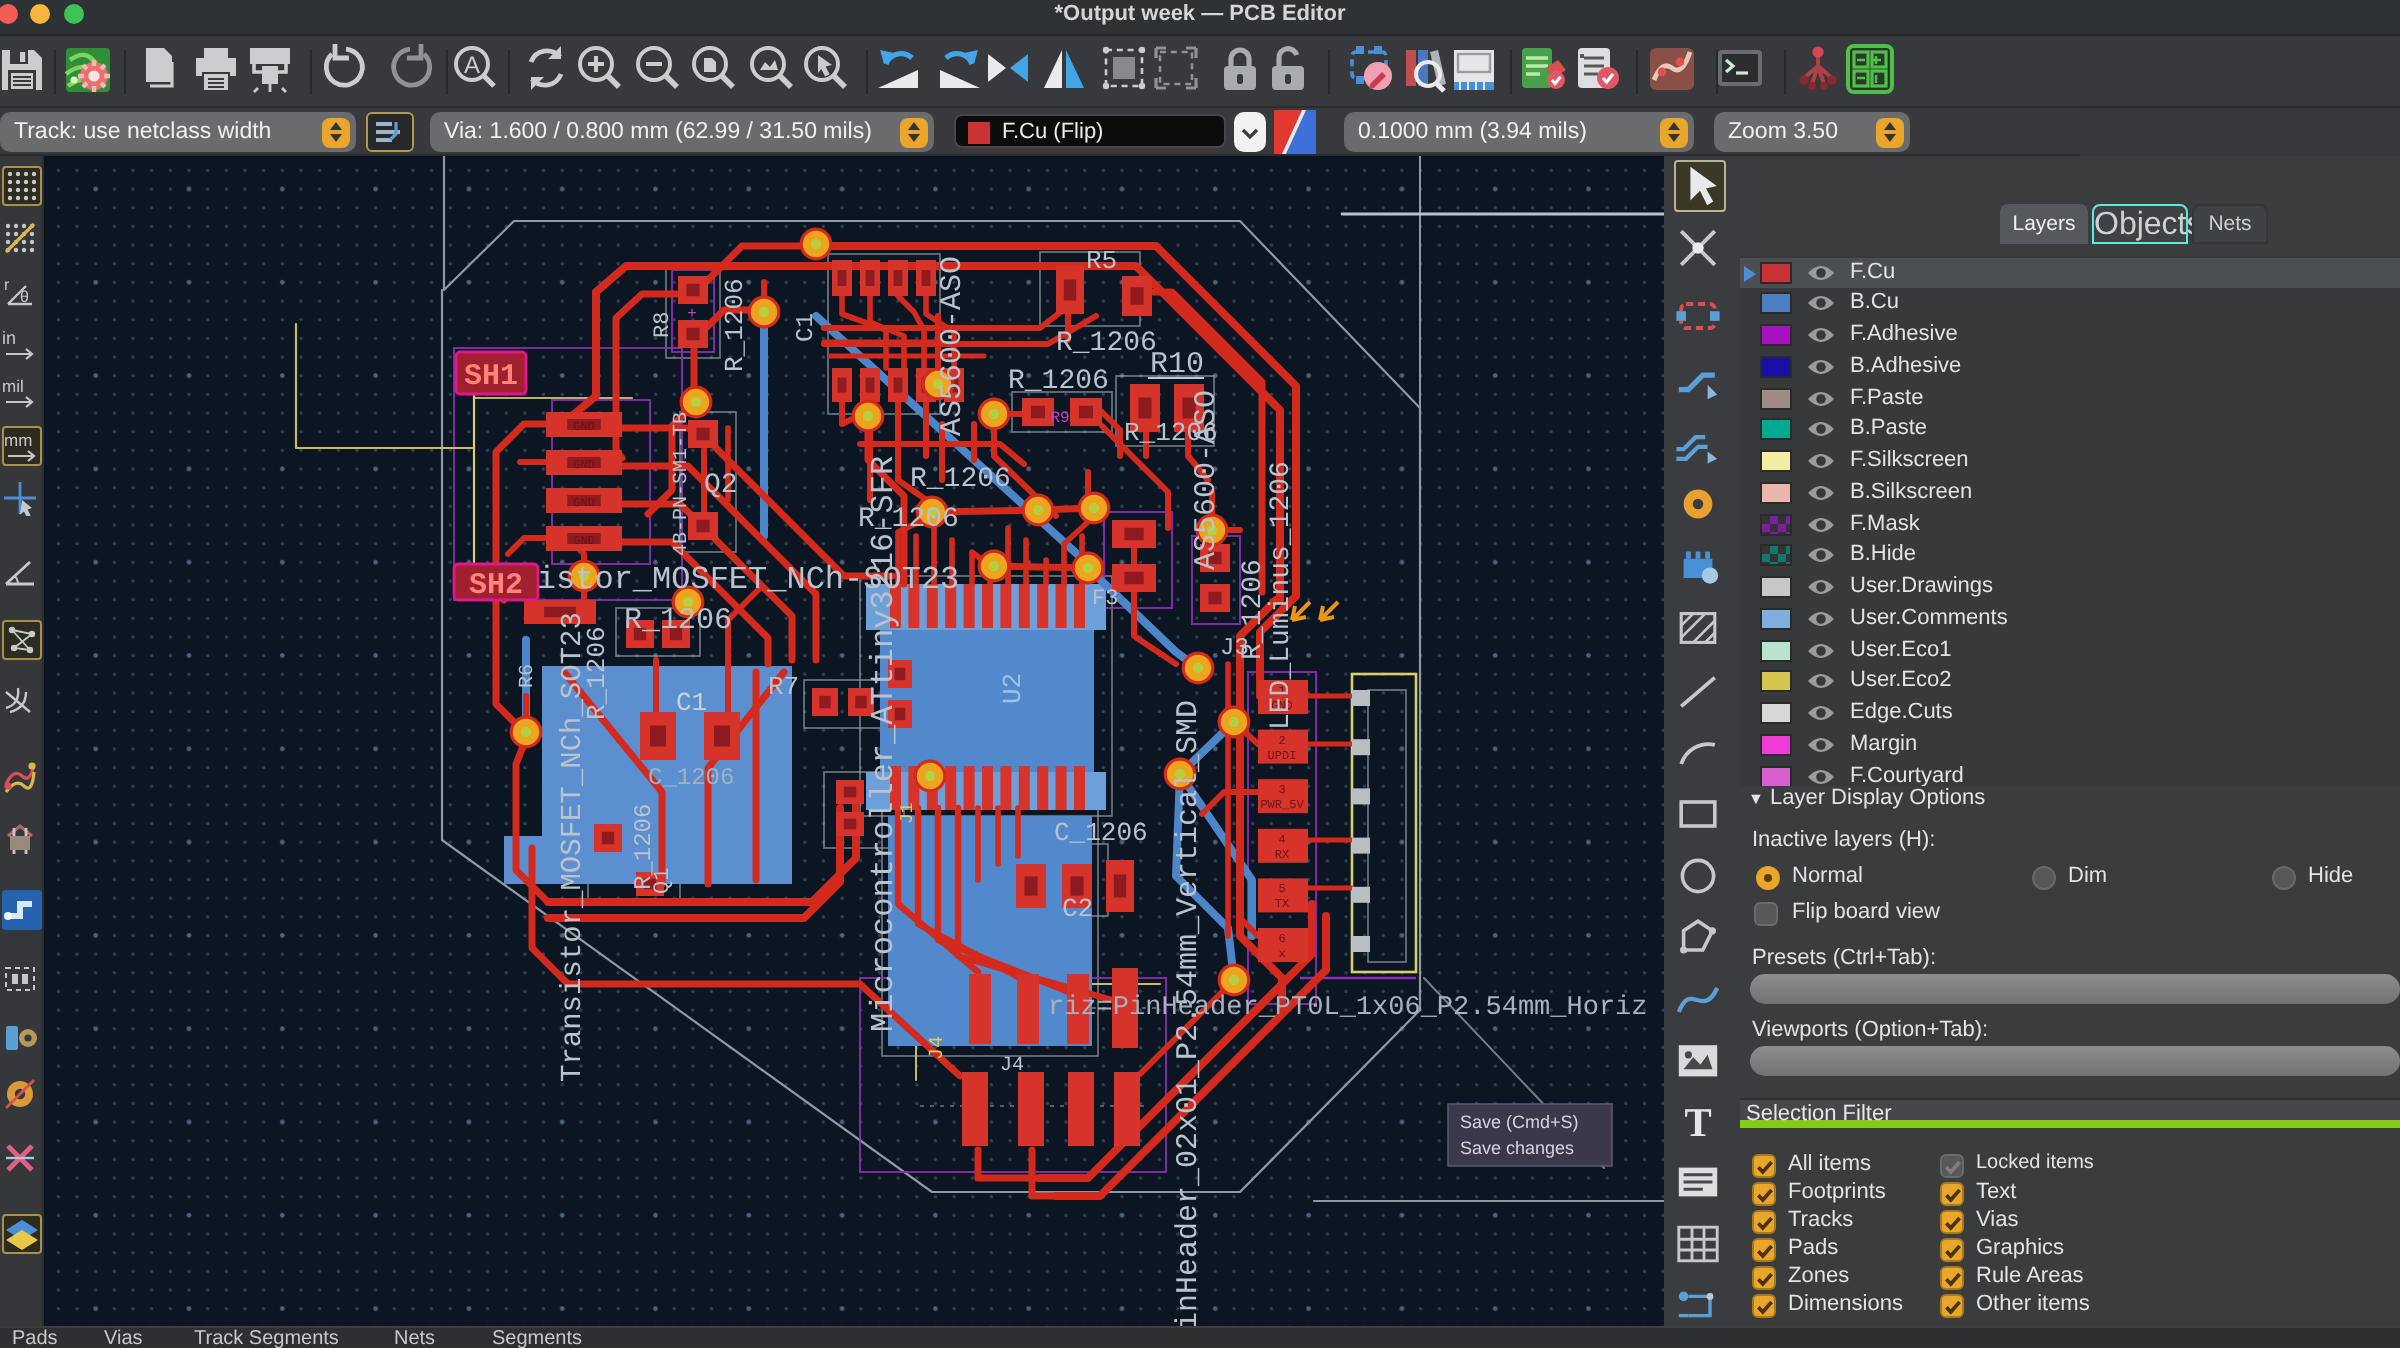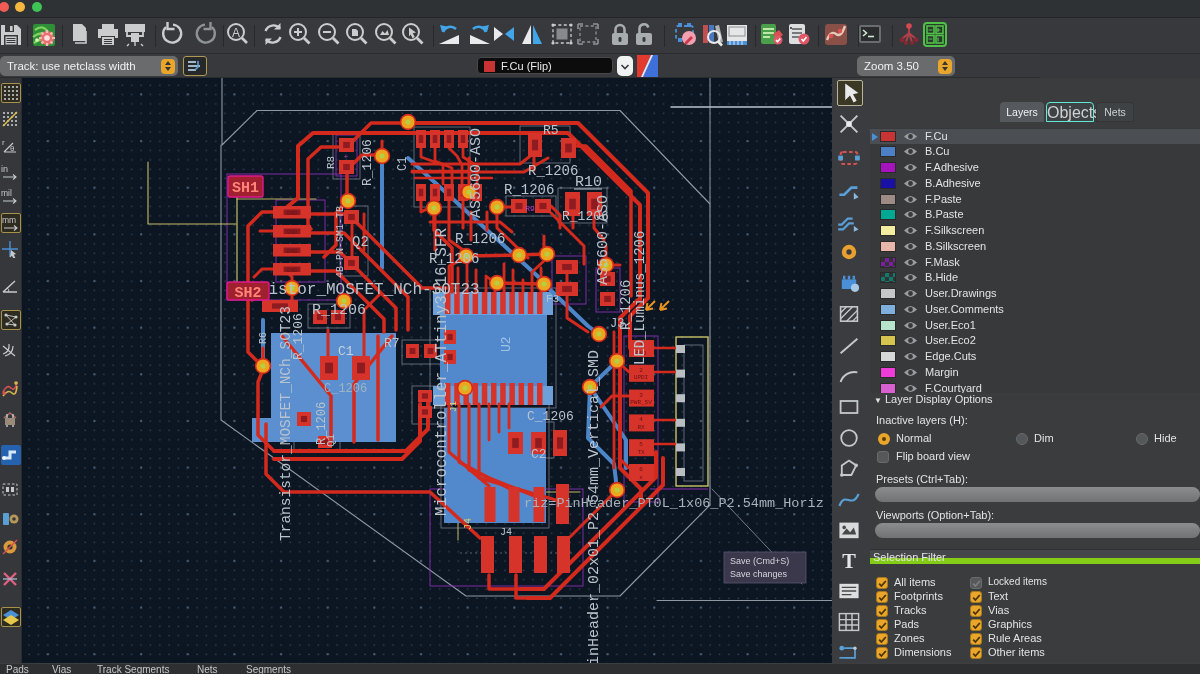--- a/index.html
+++ b/index.html
@@ -18,20 +18,21 @@
 #statusbar{position:absolute;left:0;top:663px;width:1200px;height:11px;background:#2d2f31;border-top:1px solid #3c3e40;color:#c7c8c9;font-size:10px}
 #statusbar span{position:absolute;top:0px}
 #canvas{position:absolute;left:22px;top:78px;width:810px;height:585px;background:#0c1522}
 .ticon{position:absolute;top:4px}
 .sep1{position:absolute;top:7px;width:1px;height:22px;background:#27292b}
 </style></head><body>
 <div id="titlebar">
     <div class="light" style="left:-1px;background:#f25c54"></div>
     <div class="light" style="left:15px;background:#f6b73e"></div>
     <div class="light" style="left:32px;background:#3ec456"></div>
+    <div class="t">*Output week — PCB Editor</div>
   </div>
 <div id="toolbar1">
     <svg class="ticon" style="left:-1px" width="24" height="26" viewBox="0 0 24 26">
       <path d="M2 3 h16 l4 4 v16 h-20 z" fill="#caccce"></path>
       <rect x="6" y="3" width="9" height="7" fill="#37393c"></rect>
       <rect x="11" y="4" width="2.6" height="5" fill="#caccce"></rect>
       <rect x="5" y="13" width="14" height="10" fill="#37393c"></rect>
       <rect x="6.5" y="14.5" width="11" height="8" fill="#caccce"></rect>
       <path d="M7.5 16.5 h9 M7.5 18.5 h9 M7.5 20.5 h9" stroke="#37393c" stroke-width="1"></path>
     </svg>
@@ -216,32 +217,34 @@
       <rect x="13" y="13.5" width="7" height="7.5" fill="none" stroke="#50c04a" stroke-width="1.6"></rect>
       <path d="M5.5 8 h4 M15 6 v4 M13.5 8 h4 M5.5 17 h4 M15 15.5 v4" stroke="#50c04a" stroke-width="1.2"></path>
     </svg>
   </div>
 <div id="toolbar2">
     <div class="combo" style="left:0px;width:178px">Track: use netclass width<div class="spin"></div></div>
     <div style="position:absolute;left:183px;top:2px;width:24px;height:20px;background:#26282a;border:1px solid #b09a50;border-radius:3px"><svg width="22" height="18">
         <path d="M4 5 h8 M4 9 h12 M4 13 h8" stroke="#9fb6c9" stroke-width="2"></path>
         <path d="M14 4 v6 l-3 3" stroke="#5a9fd4" stroke-width="1.6" fill="none"></path>
       </svg></div>
+    <div class="combo" style="left:215px;width:252px">Via: 1.600 / 0.800 mm (62.99 / 31.50 mils)<div class="spin"></div></div>
     <div style="position:absolute;left:477px;top:3px;width:136px;height:17px;background:#0c0c0d;border-radius:4px;border:1px solid #48484a">
       <div style="position:absolute;left:6px;top:3px;width:11px;height:11px;background:#c83434"></div>
       <div style="position:absolute;left:23px;top:0;font-size:11px;line-height:16px;color:#ececec">F.Cu (Flip)</div>
     </div>
     <div style="position:absolute;left:617px;top:2px;width:16px;height:20px;background:#f1f2f2;border-radius:5px"><svg width="16" height="20">
         <path d="M4.5 9 l3.5 3.5 3.5 -3.5" stroke="#3a3c3e" stroke-width="1.6" fill="none"></path>
       </svg></div>
     <div style="position:absolute;left:637px;top:1px;width:21px;height:22px;overflow:hidden"><svg width="21" height="22">
         <path d="M0 0 h14 L4 22 H0 z" fill="#e23a2e"></path>
         <path d="M14 0 h7 v22 H4 z" fill="#3f6fd8"></path>
         <path d="M15.5 -1 L4.5 23" stroke="#e8e8e8" stroke-width="1.8"></path>
       </svg></div>
+    <div class="combo" style="left:672px;width:175px">0.1000 mm (3.94 mils)<div class="spin"></div></div>
     <div class="combo" style="left:857px;width:98px">Zoom 3.50<div class="spin"></div></div>
   </div>
 <div id="lefttb">
     <div style="position:absolute;left:1px;top:5px;width:20px;height:20px;border:1px solid #a8924a;background:#2e2c20;border-radius:2px"><svg width="18" height="18" viewBox="0 0 18 18">
         <circle cx="3" cy="3" r="1.1" fill="#c6c9cb"></circle>
         <circle cx="7" cy="3" r="1.1" fill="#c6c9cb"></circle>
         <circle cx="11" cy="3" r="1.1" fill="#c6c9cb"></circle>
         <circle cx="15" cy="3" r="1.1" fill="#c6c9cb"></circle>
         <circle cx="3" cy="7" r="1.1" fill="#c6c9cb"></circle>
         <circle cx="7" cy="7" r="1.1" fill="#c6c9cb"></circle>
@@ -954,21 +957,21 @@
     <div style="position:absolute;left:146px;top:355px;width:12px;height:12px;border-radius:50%;background:#55585a;border:1px solid #68696b"></div>
     <div style="position:absolute;left:164px;top:354px;font-size:11px;color:#e2e3e4">Dim</div>
     <div style="position:absolute;left:266px;top:355px;width:12px;height:12px;border-radius:50%;background:#55585a;border:1px solid #68696b"></div>
     <div style="position:absolute;left:284px;top:354px;font-size:11px;color:#e2e3e4">Hide</div>
     <div style="position:absolute;left:7px;top:373px;width:12px;height:12px;border-radius:3px;background:#56585a;border:1px solid #696a6c"></div>
     <div style="position:absolute;left:26px;top:372px;font-size:11px;color:#e2e3e4">Flip board view</div>
     <div style="position:absolute;left:6px;top:395px;font-size:11px;color:#e2e3e4">Presets (Ctrl+Tab):</div>
     <div style="position:absolute;left:5px;top:409px;width:325px;height:15px;border-radius:8px;background:linear-gradient(#8b8d8f,#707274)"></div>
     <div style="position:absolute;left:6px;top:431px;font-size:11px;color:#e2e3e4">Viewports (Option+Tab):</div>
     <div style="position:absolute;left:5px;top:445px;width:325px;height:15px;border-radius:8px;background:linear-gradient(#8b8d8f,#707274)"></div>
-    <div style="position:absolute;left:0;top:471px;width:330px;height:15px;background:#45474a;border-top:1px solid #2e3032;border-bottom:6px solid #84cc16">
+    <div style="position:absolute;left:0;top:471px;width:330px;height:15px;background:#45474a;border-top:1px solid #2e3032;border-bottom:4px solid #84cc16">
       <span style="position:absolute;left:3px;top:1px;font-size:11px;color:#e6e7e8">Selection Filter</span>
     </div>
     <div style="position:absolute;left:6px;top:499px;width:12px;height:12px;border-radius:3px;background:#e9a62a;border:1px solid #a87a1c"></div>
     <svg style="position:absolute;left:7px;top:500px" width="11" height="11" viewBox="0 0 11 11">
       <path d="M2.2 5.6 L4.4 8 L8.8 3" stroke="#4a3408" stroke-width="1.8" fill="none"></path>
     </svg>
     <div style="position:absolute;left:24px;top:498px;font-size:11px;color:#e2e3e4">All items</div>
     <div style="position:absolute;left:100px;top:499px;width:12px;height:12px;border-radius:3px;background:#56585a;border:1px solid #696a6c"></div>
     <svg style="position:absolute;left:101px;top:500px" width="11" height="11" viewBox="0 0 11 11">
       <path d="M2.2 5.6 L4.4 8 L8.8 3" stroke="#7c7e80" stroke-width="1.8" fill="none"></path>

